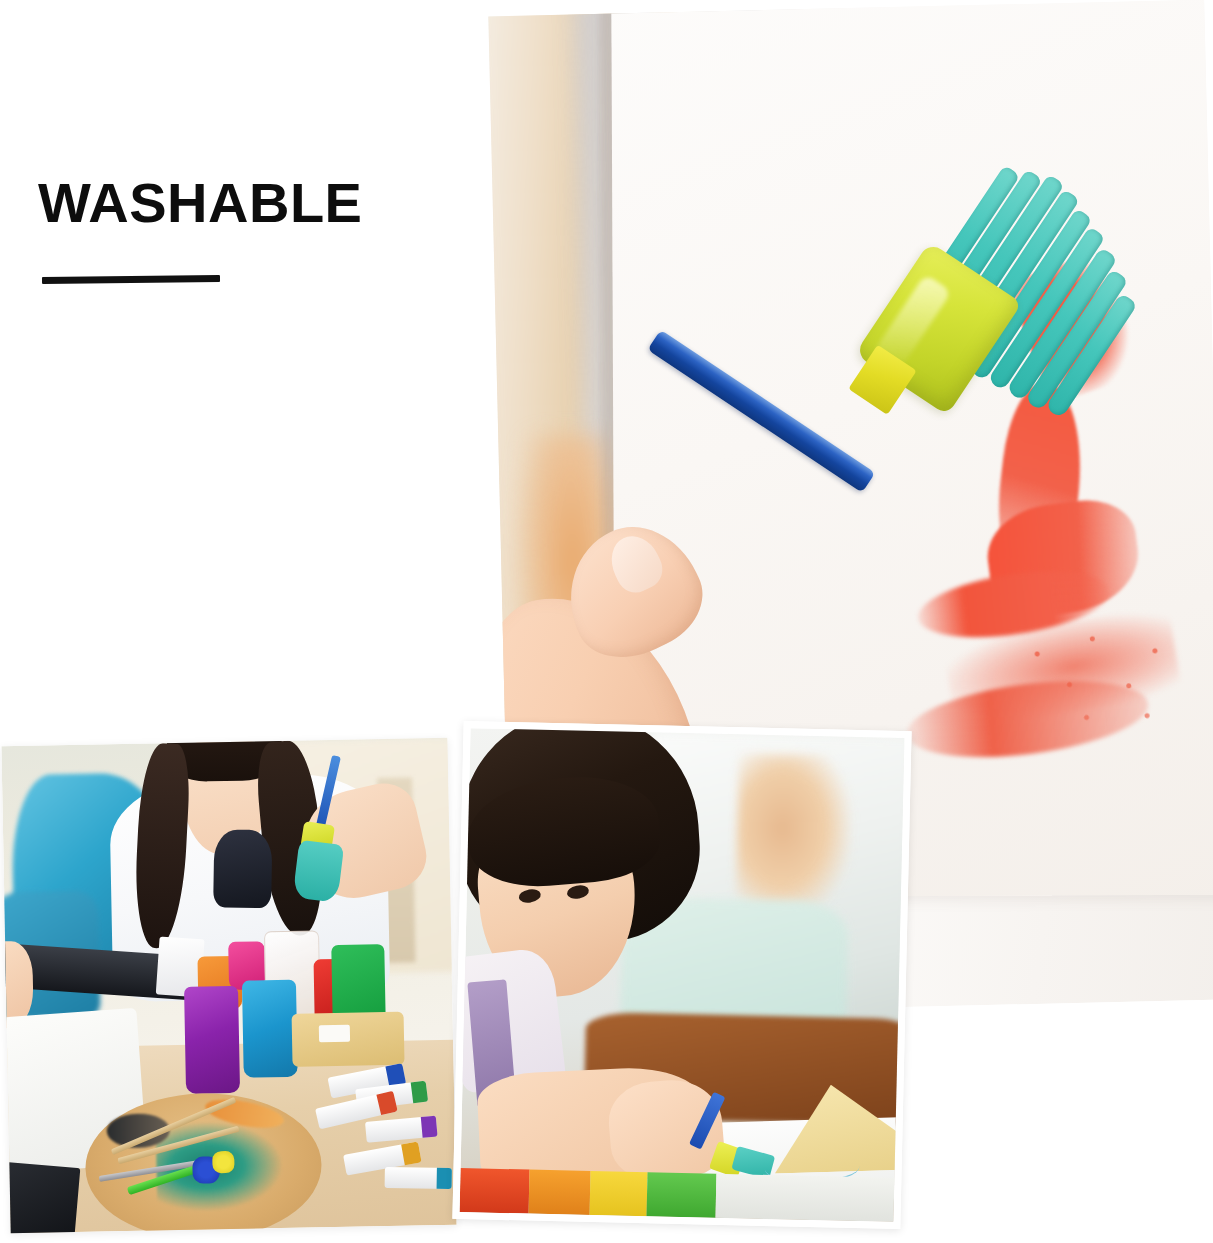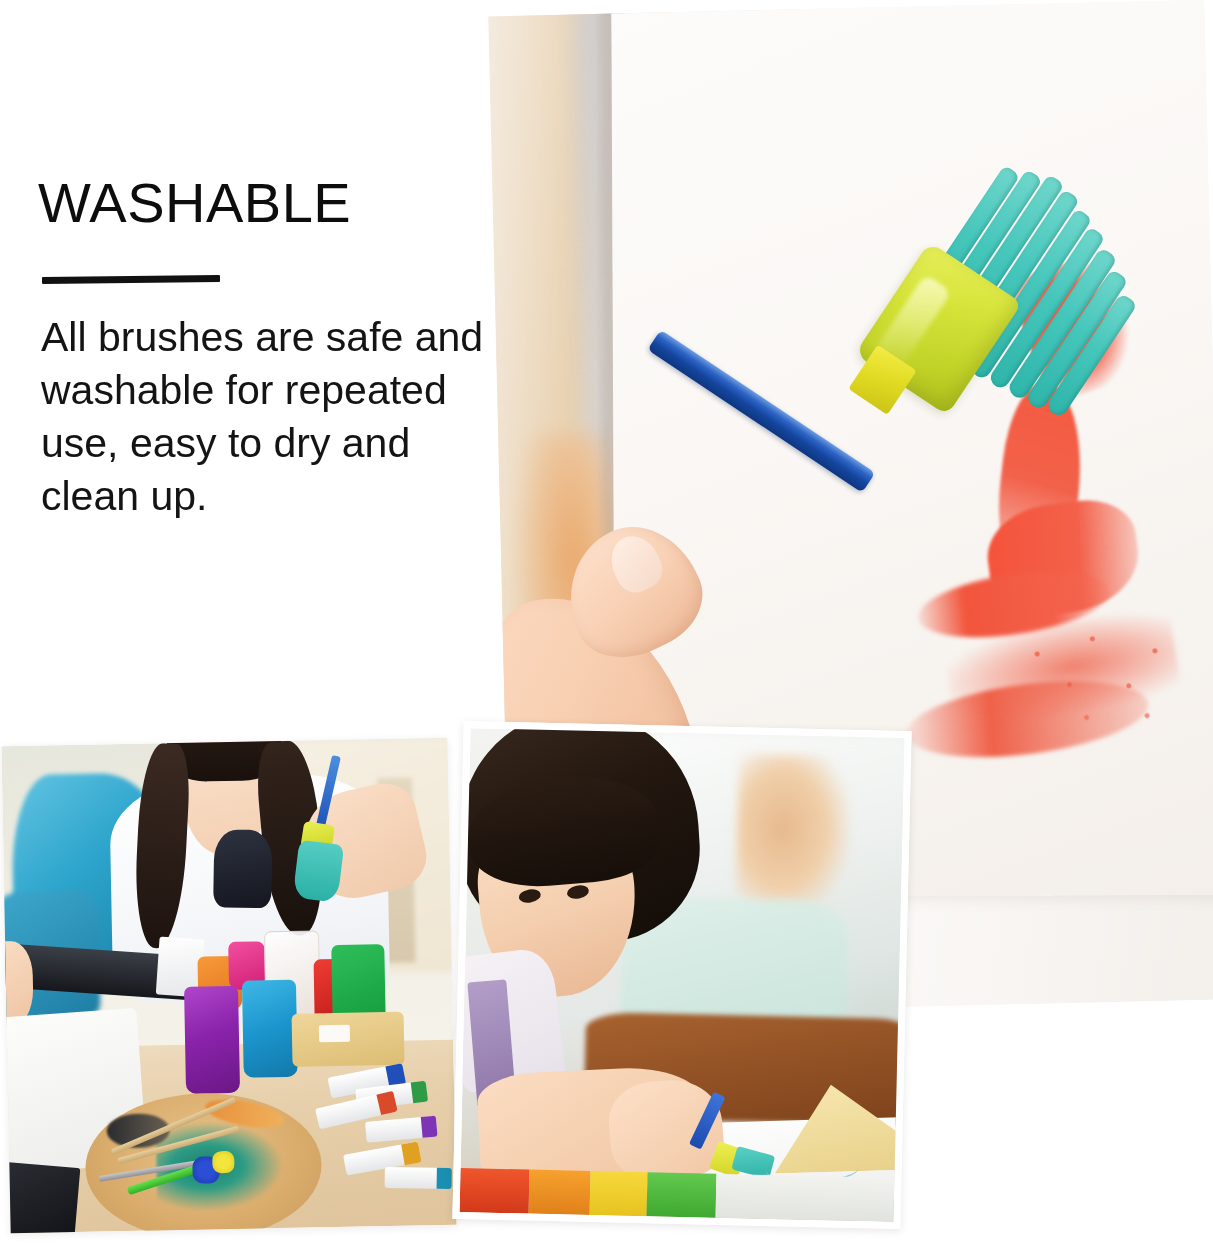--- a/index.html
+++ b/index.html
@@ -18,21 +18,21 @@
 
   
   #text-panel {
     position: absolute;
     left: 38px;
     top: 172px;
     width: 470px;
   }
   #headline {
     font-family: "Liberation Sans", sans-serif;
-    font-weight: 400;
+    font-weight: 700;
     font-size: 56px;
     line-height: 62px;
     letter-spacing: 0.5px;
     color: #0d0d0d;
     margin: 0;
     white-space: nowrap;
   }
   #divider {
     width: 178px;
     height: 7px;
@@ -738,21 +738,20 @@
   }
 </style>
 </head>
 <body>
 
 <div id="page">
 
   <div id="text-panel">
     <h1 id="headline">WASHABLE</h1>
     <div id="divider"></div>
-    <p id="body-copy">All brushes are safe and washable for repeated use, easy to dry and clean up.</p>
   </div>
 
   <div class="photo" id="photo-brush">
     <div class="inner">
       <div class="paperbg"></div>
       <div class="wood"></div>
       <div class="wood2"></div>
       <div class="blurhand"></div>
       <div class="sheet-shadow"></div>
       <div class="sheet"></div>

